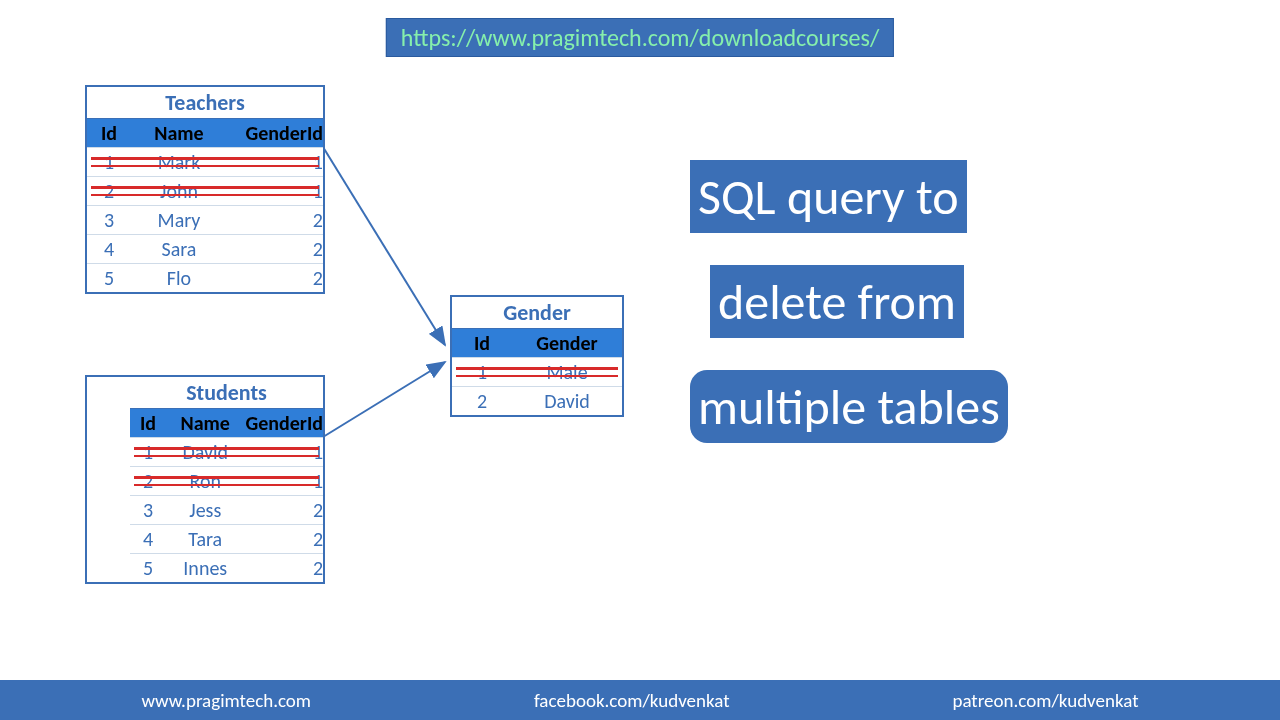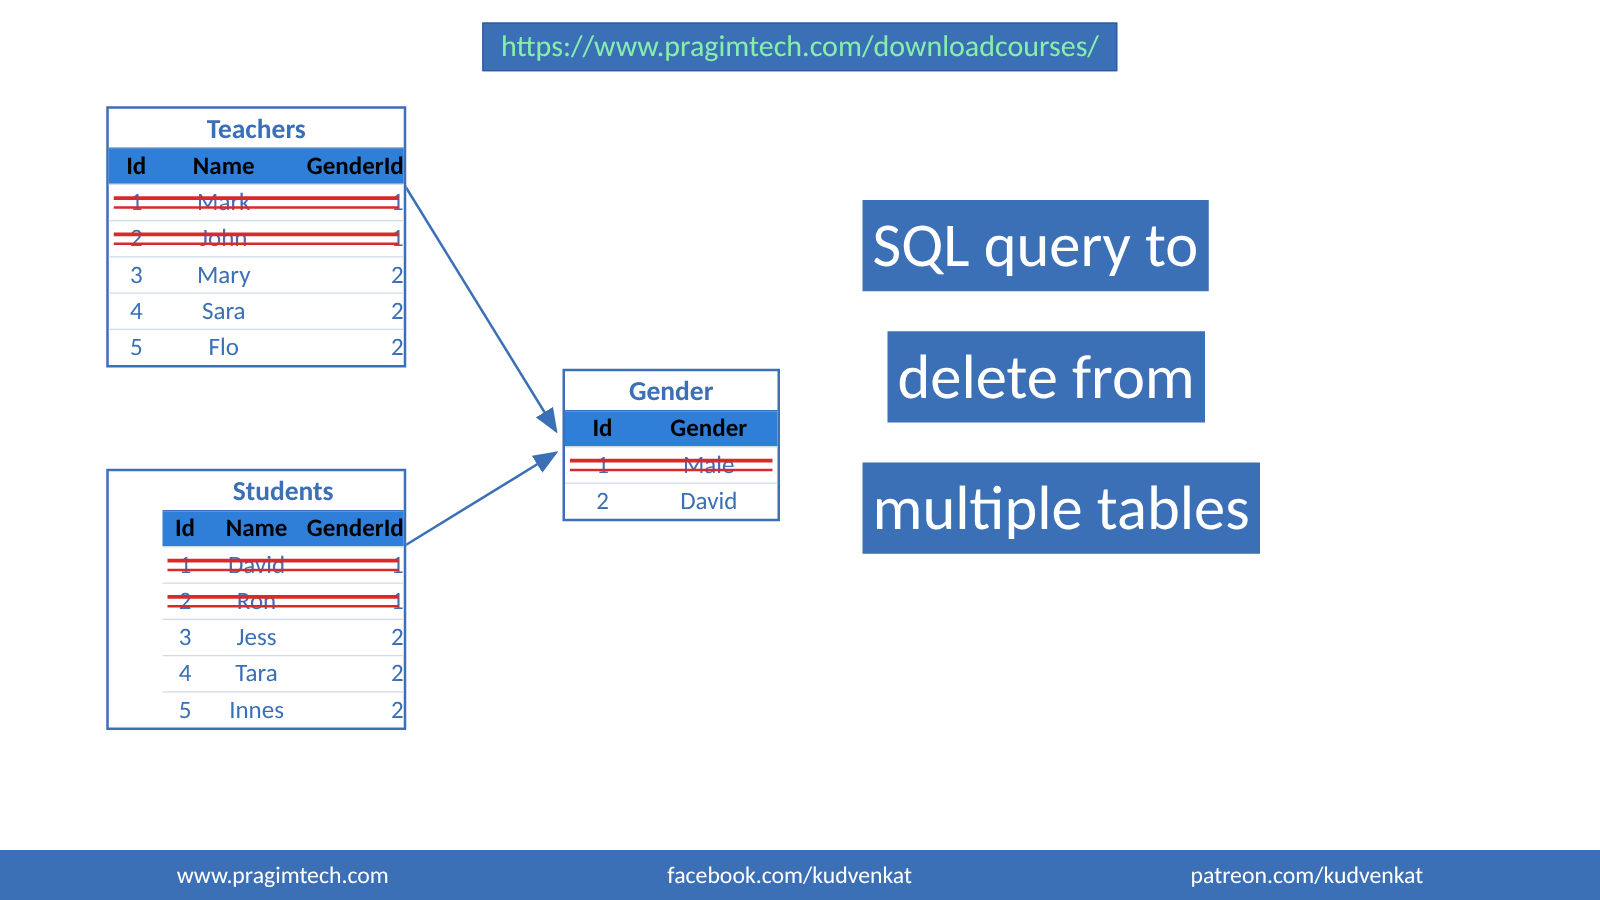--- a/index.html
+++ b/index.html
@@ -214,21 +214,21 @@
       <div class="strike"></div>
     </div>
     <div class="row">
       <div class="cell c2-0">2</div>
       <div class="cell c2-1">David</div>
     </div>
   </div>
 
   <div class="headline" style="left:690px; top:90px;">SQL query to</div>
   <div class="headline" style="left:710px; top:195px;">delete from</div>
-  <div class="headline" style="left:690px; top:300px;">multiple tables</div>
+  <div class="headline" style="left:690px; top:300px;border-radius:17px;">multiple tables</div>
 
 </div>
 
 <div class="footer">
   <span>www.pragimtech.com</span>
   <span>facebook.com/kudvenkat</span>
   <span>patreon.com/kudvenkat</span>
 </div>
 
 </body></html>

